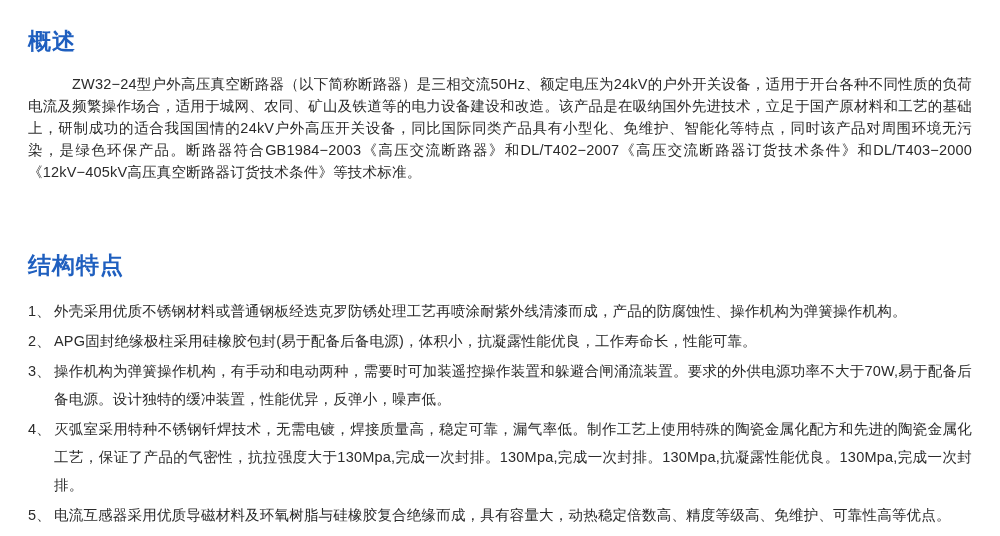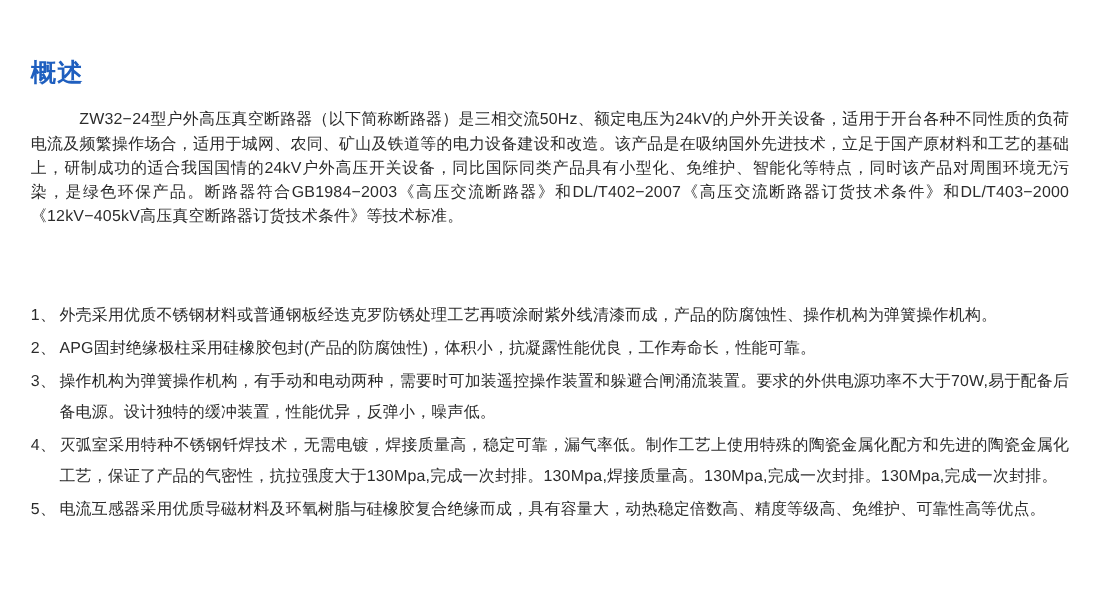--- a/index.html
+++ b/index.html
@@ -13,21 +13,20 @@
     font-family: "Liberation Sans", sans-serif;
     color: #2b2b2b;
     overflow: hidden;
   }
   .page {
     position: relative;
     width: 1000px;
     height: 380px;
     box-sizing: border-box;
     padding: 0 28px;
-    margin-top: 25px;
   }
   .section-title {
     color: #1f5fbf;
     font-size: 23px;
     font-weight: bold;
     letter-spacing: 1px;
     margin: 0;
     padding: 0;
   }
   .section-title.first {
@@ -81,37 +80,38 @@
 <body>
 
 <div class="page">
 
   <h2 class="section-title first">概述</h2>
 
   <p class="intro"><span class="indent"></span><span>ZW32−24型户外高压真空断路器（以下简称断路器）是三相交流50Hz、额定电压为24kV的户外开关设备，适用于开台各种不同性质的负荷电流及频繁操作场合，适用于城网、农同、矿山及铁道等的电力设备建设和改造。该产品是在吸纳国外先进技术，立足于国产原材料和工艺的基础上，研制成功的适合我国国情的24kV户外高压开关设备，同比国际同类产品具有小型化、免维护、智能化等特点，同时该产品对周围环境无污染，是绿色环保产品。断路器符合GB1984−2003《高压交流断路器》和DL/T402−2007《高压交流断路器订货技术条件》和DL/T403−2000《12kV−405kV高压真空断路器订货技术条件》等技术标准。</span></p>
 
   <div class="spacer-1"></div>
 
+  <h2 class="section-title second">结构特点</h2>
 
   <ul class="features">
     <li class="feature-item">
       <span class="feature-num">1、</span>
       <span class="feature-text">外壳采用优质不锈钢材料或普通钢板经迭克罗防锈处理工艺再喷涂耐紫外线清漆而成，产品的防腐蚀性、操作机构为弹簧操作机构。</span>
     </li>
     <li class="feature-item">
       <span class="feature-num">2、</span>
-      <span class="feature-text">APG固封绝缘极柱采用硅橡胶包封(产品的防腐蚀性)，体积小，抗凝露性能优良，工作寿命长，性能可靠。</span>
+      <span class="feature-text">APG固封绝缘极柱采用硅橡胶包封(易于配备后备电源)，体积小，抗凝露性能优良，工作寿命长，性能可靠。</span>
     </li>
     <li class="feature-item">
       <span class="feature-num">3、</span>
       <span class="feature-text">操作机构为弹簧操作机构，有手动和电动两种，需要时可加装遥控操作装置和躲避合闸涌流装置。要求的外供电源功率不大于70W,易于配备后备电源。设计独特的缓冲装置，性能优异，反弹小，噪声低。</span>
     </li>
     <li class="feature-item">
       <span class="feature-num">4、</span>
-      <span class="feature-text">灭弧室采用特种不锈钢钎焊技术，无需电镀，焊接质量高，稳定可靠，漏气率低。制作工艺上使用特殊的陶瓷金属化配方和先进的陶瓷金属化工艺，保证了产品的气密性，抗拉强度大于130Mpa,完成一次封排。130Mpa,焊接质量高。130Mpa,完成一次封排。130Mpa,完成一次封排。</span>
+      <span class="feature-text">灭弧室采用特种不锈钢钎焊技术，无需电镀，焊接质量高，稳定可靠，漏气率低。制作工艺上使用特殊的陶瓷金属化配方和先进的陶瓷金属化工艺，保证了产品的气密性，抗拉强度大于130Mpa,完成一次封排。130Mpa,完成一次封排。130Mpa,抗凝露性能优良。130Mpa,完成一次封排。</span>
     </li>
     <li class="feature-item">
       <span class="feature-num">5、</span>
       <span class="feature-text">电流互感器采用优质导磁材料及环氧树脂与硅橡胶复合绝缘而成，具有容量大，动热稳定倍数高、精度等级高、免维护、可靠性高等优点。</span>
     </li>
   </ul>
 
 </div>
 
 </body></html>

